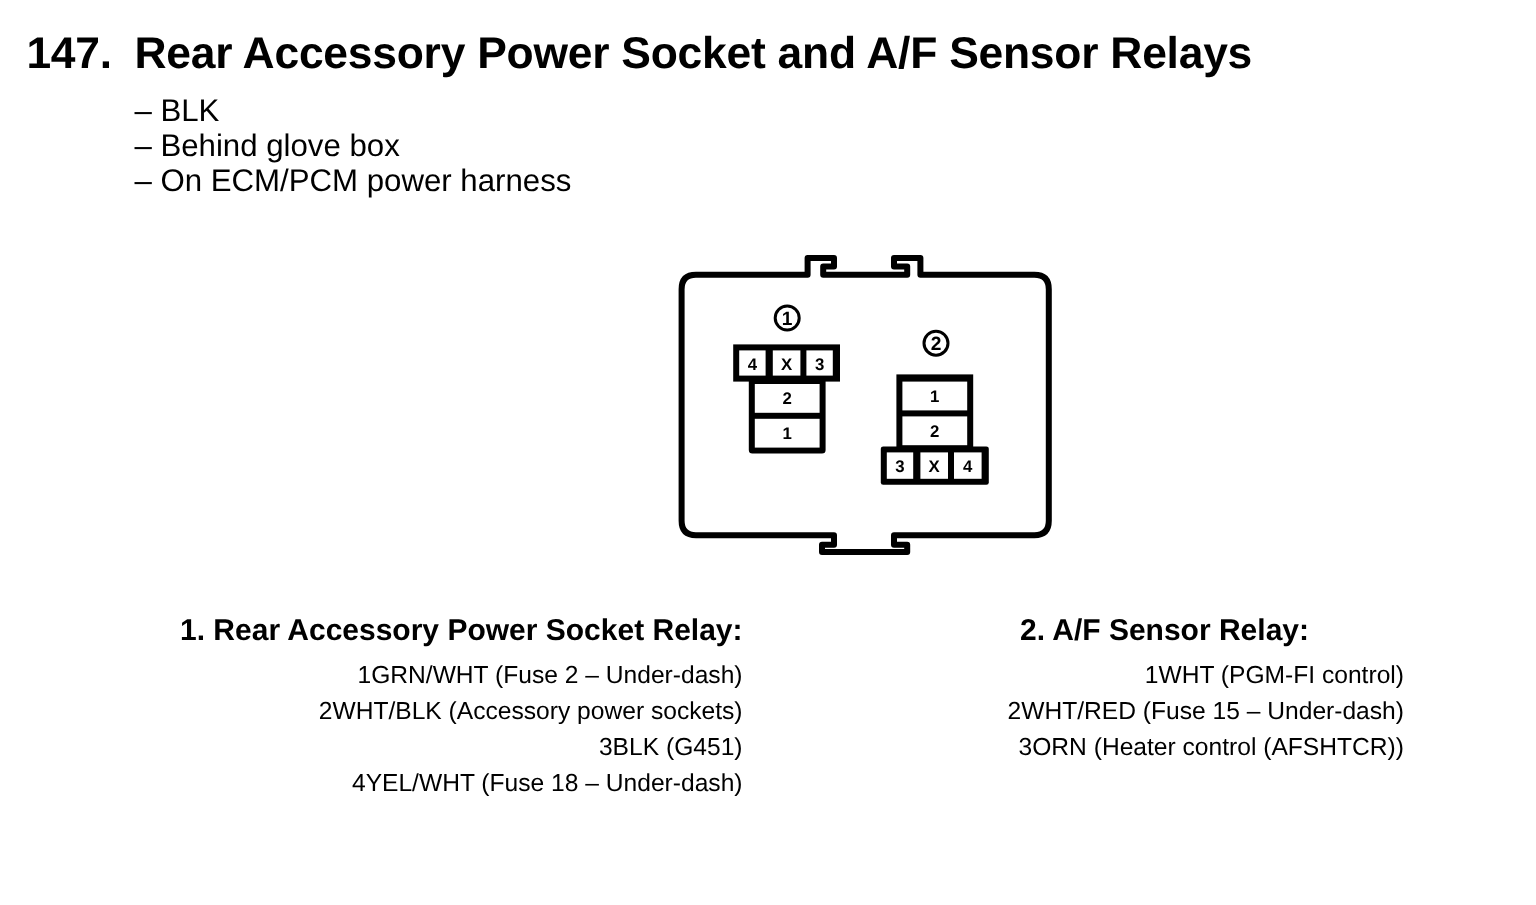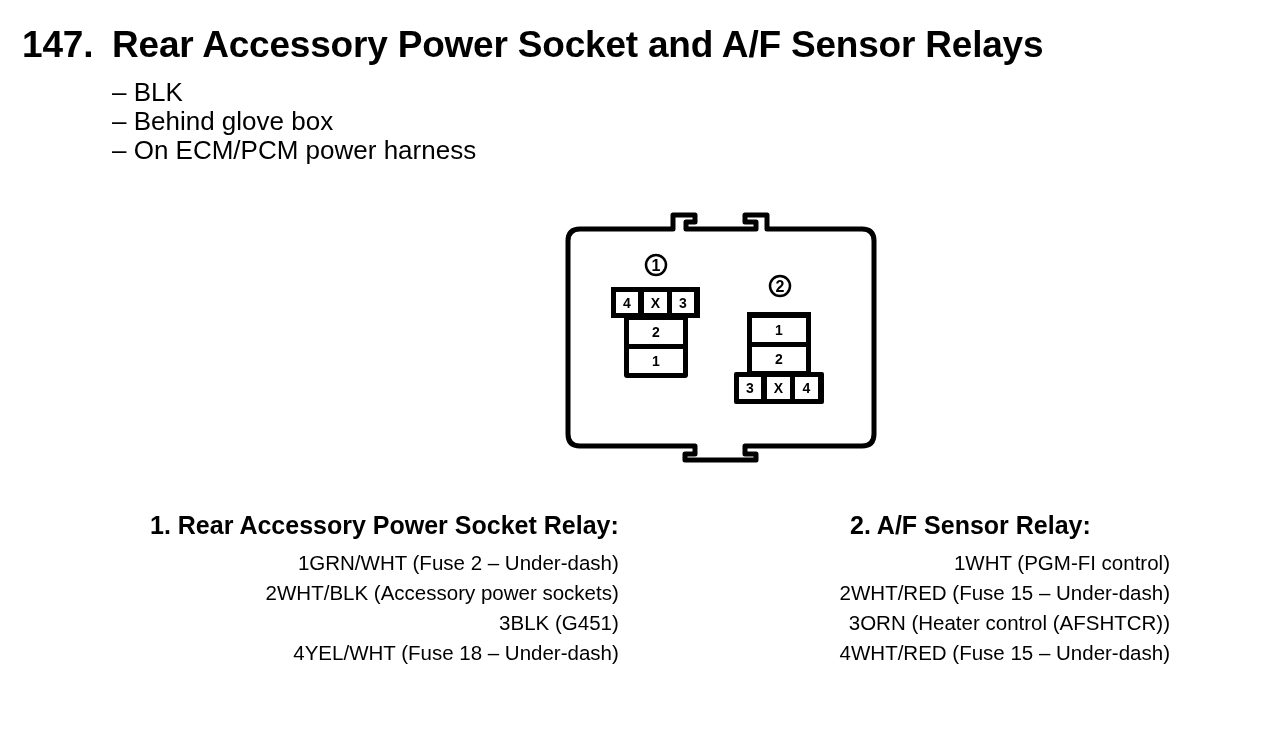--- a/index.html
+++ b/index.html
@@ -89,15 +89,14 @@
     <li><span class="pin">4</span><span>YEL/WHT (Fuse 18 – Under-dash)</span></li>
   </ul>
 </div>
 
 <div class="sec sec2">
   <h2>2. A/F Sensor Relay:</h2>
   <ul>
     <li><span class="pin">1</span><span>WHT (PGM-FI control)</span></li>
     <li><span class="pin">2</span><span>WHT/RED (Fuse 15 – Under-dash)</span></li>
     <li><span class="pin">3</span><span>ORN (Heater control (AFSHTCR))</span></li>
-    <li><span class="pin">4</span><span>WHT/RED (Fuse 15 – Under-dash)</span></li>
   </ul>
 </div>
 
 </body></html>

